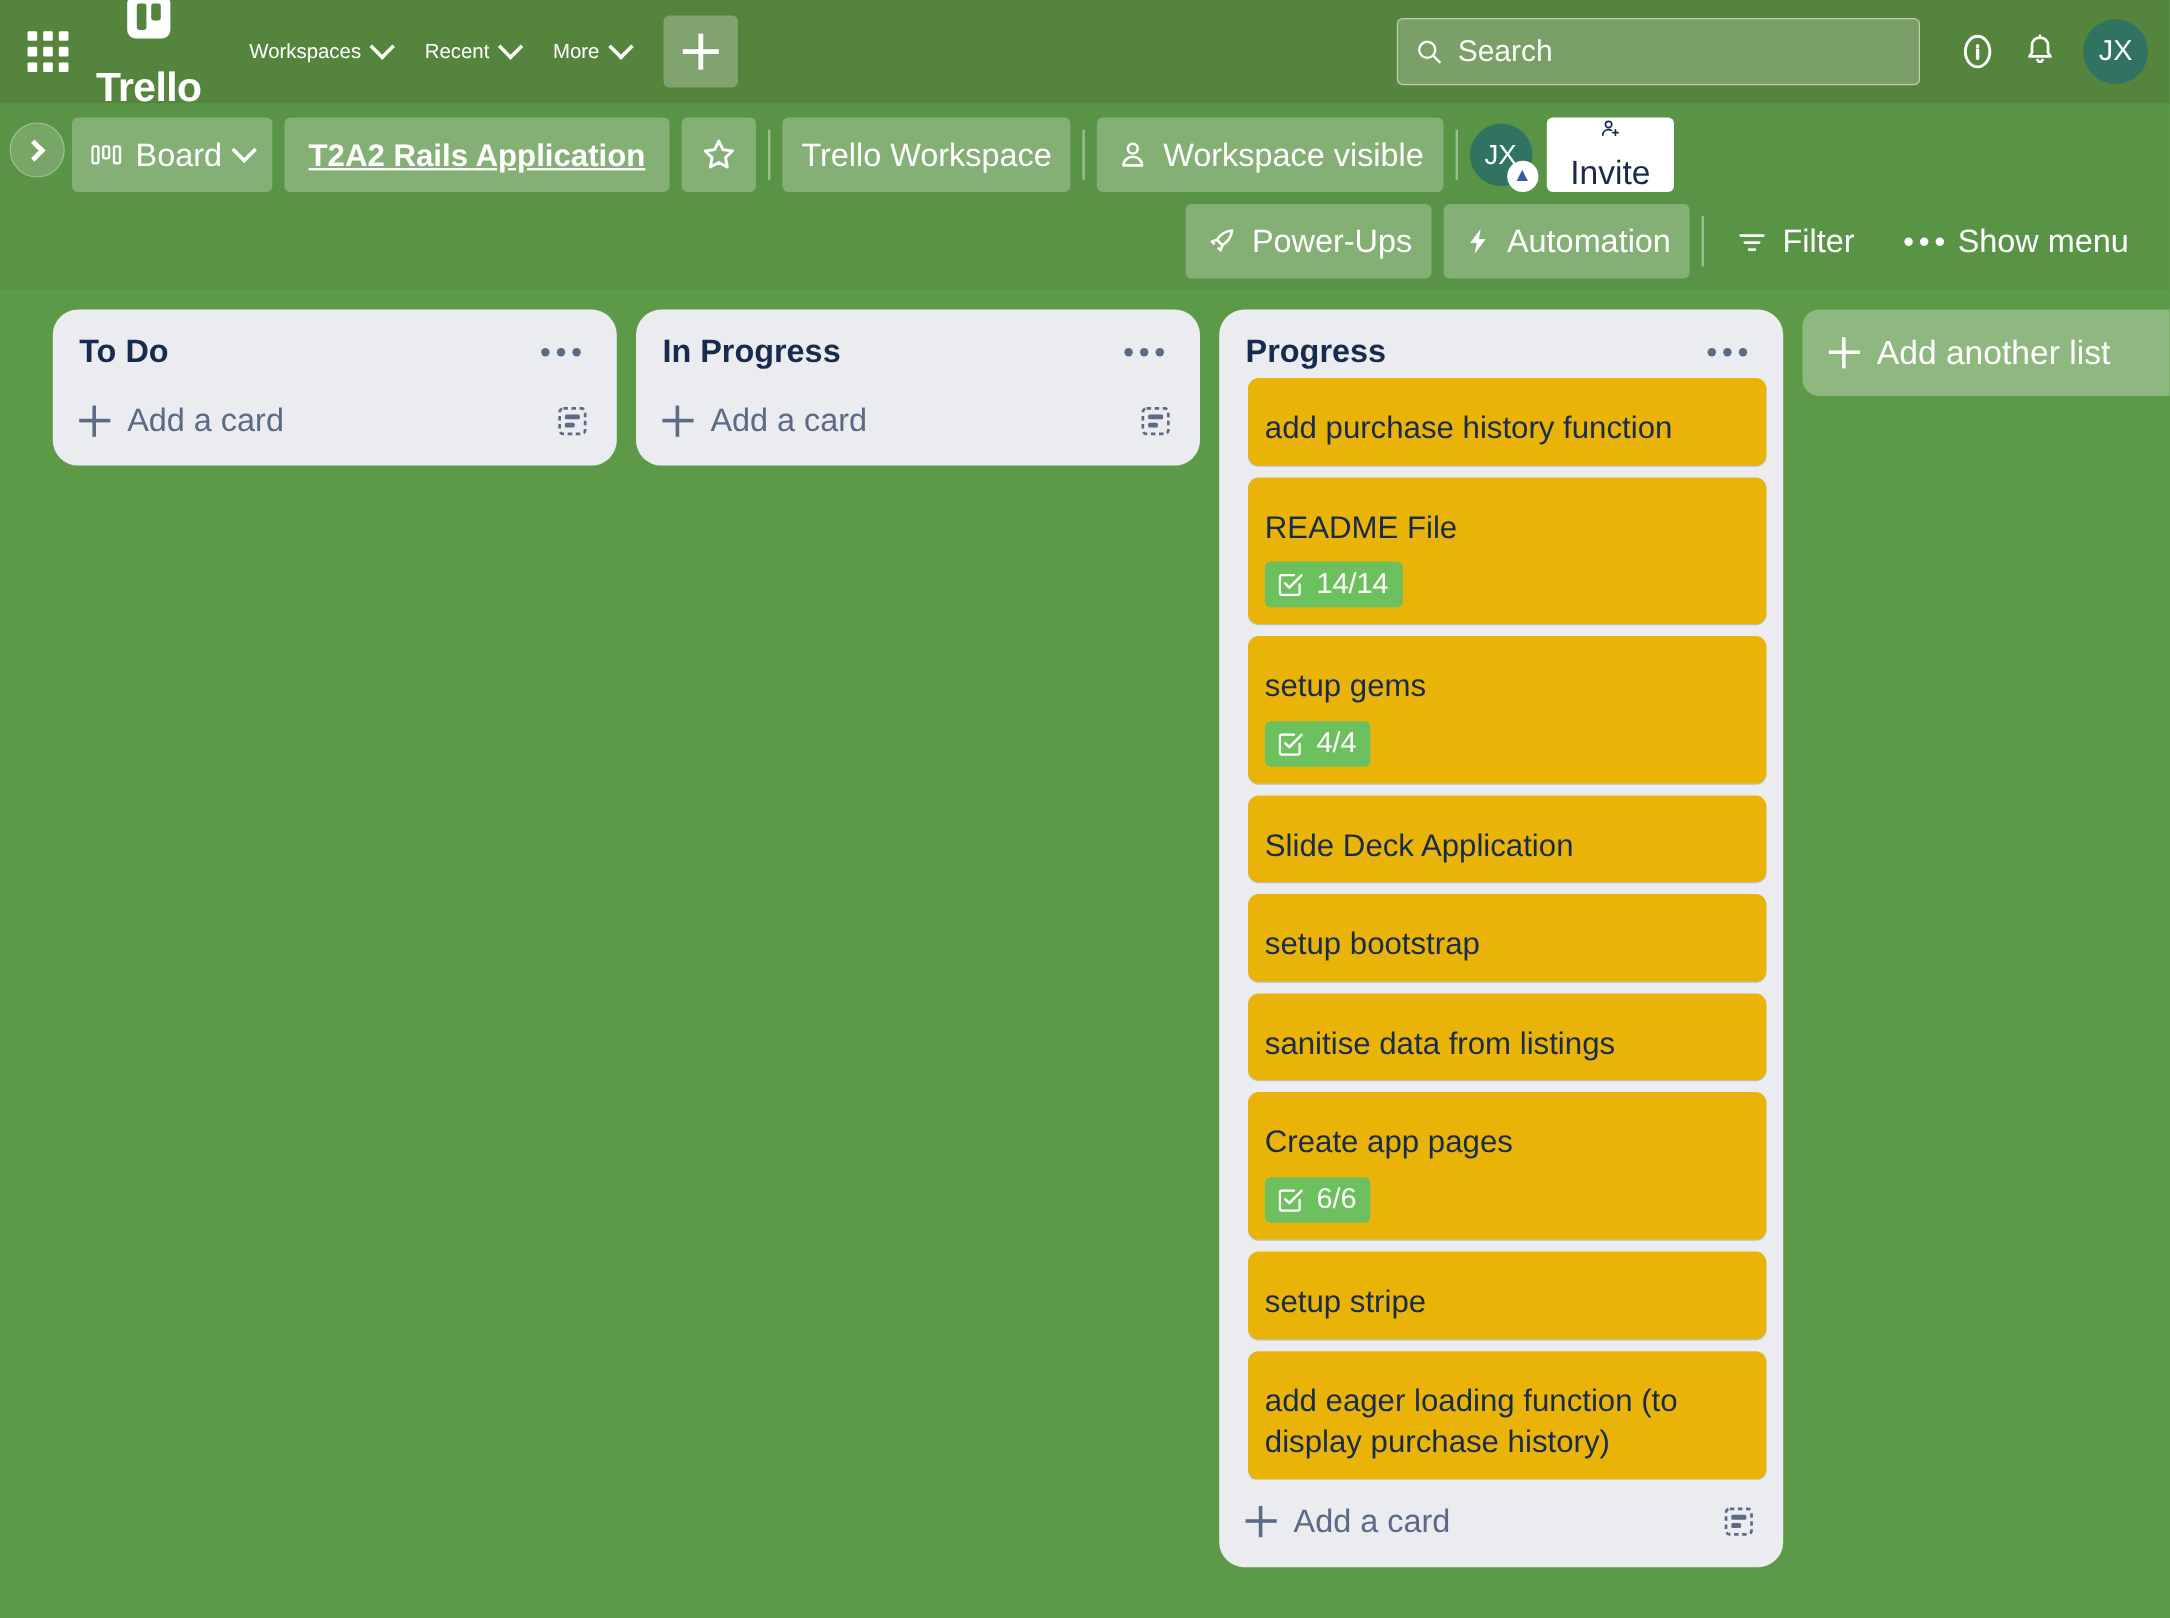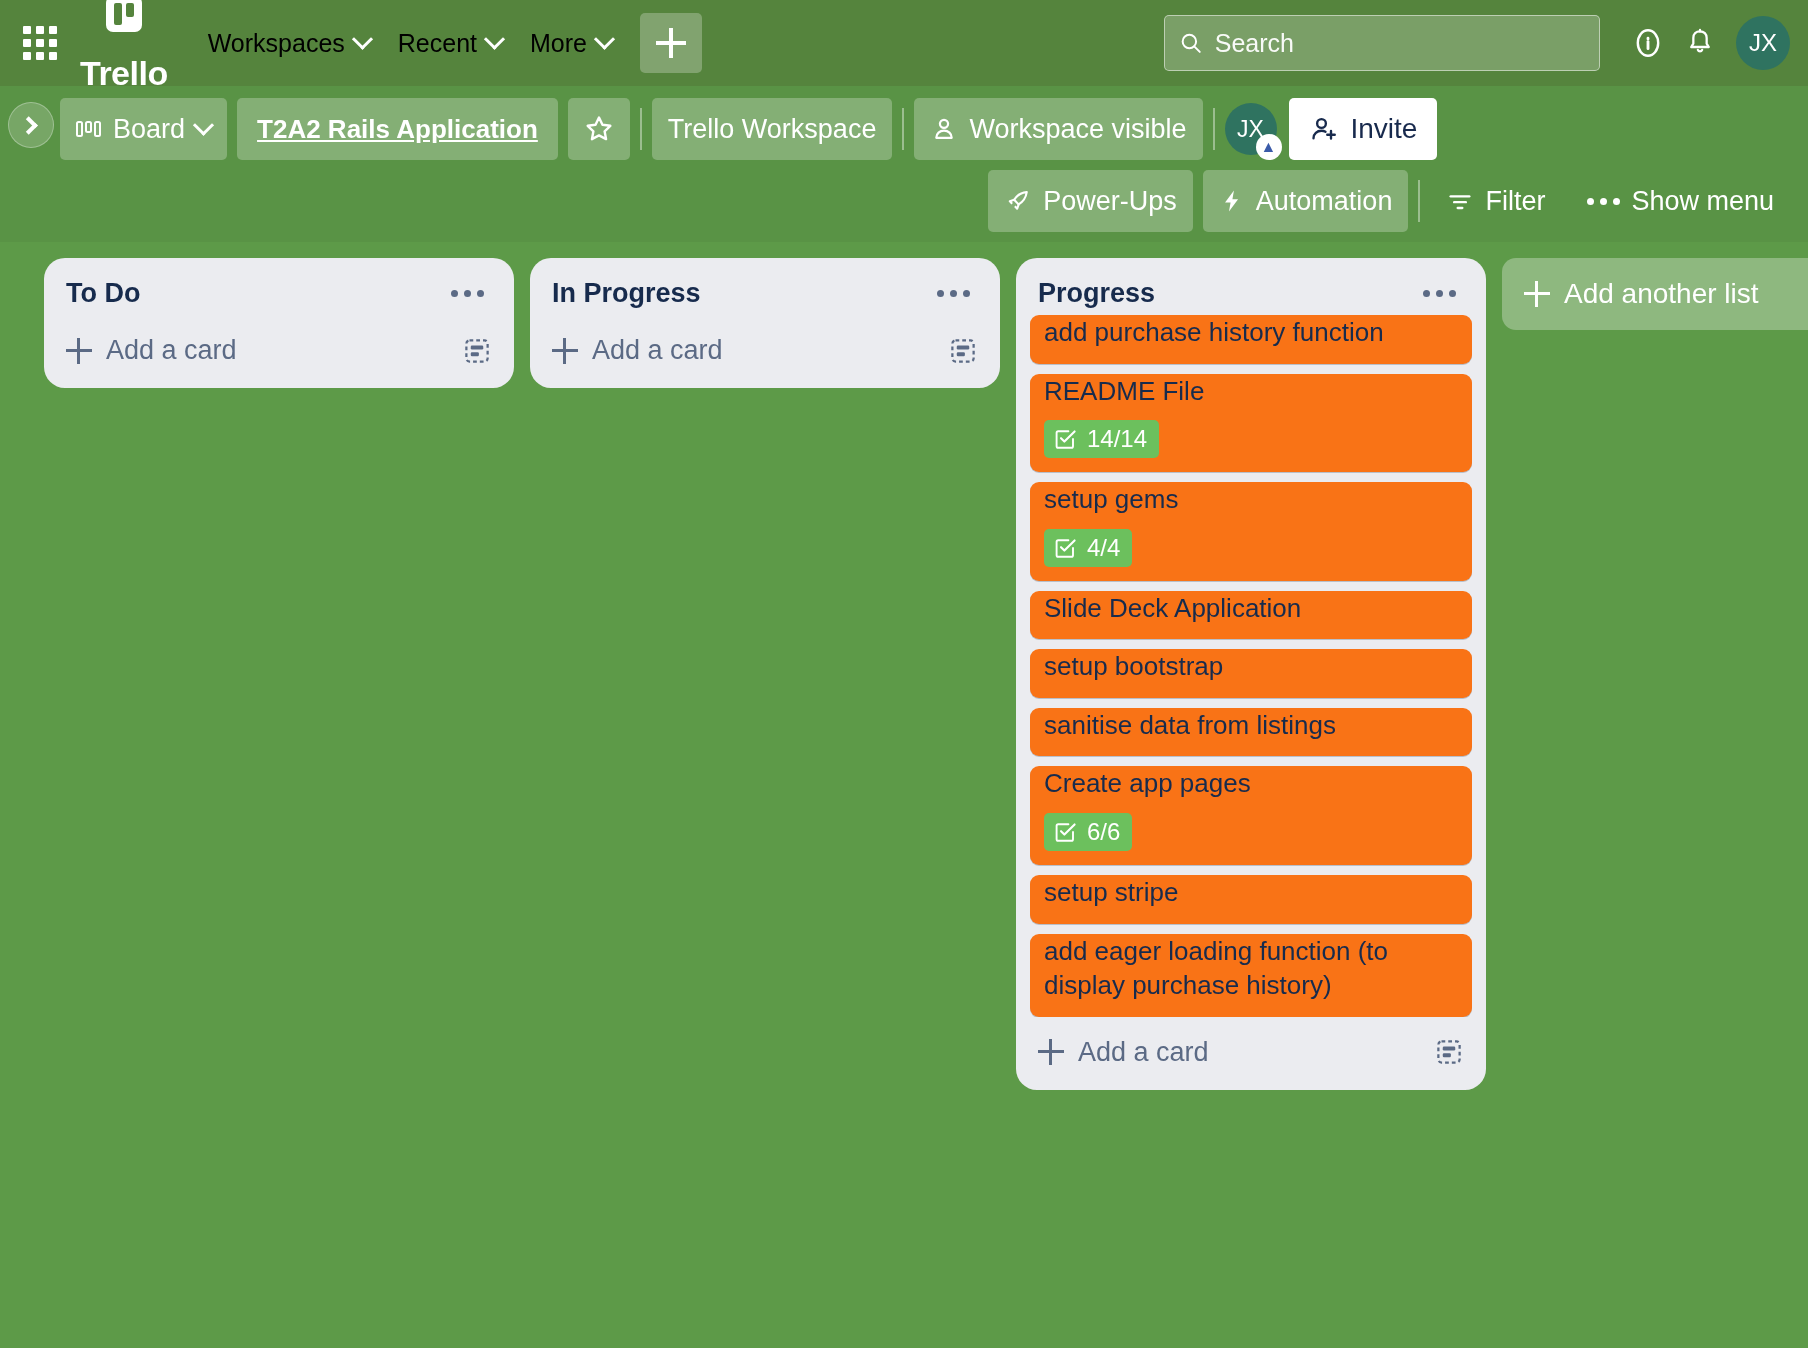--- a/index.html
+++ b/index.html
@@ -52,21 +52,21 @@
   .brand-mark::before { left: 8px; top: 7px; width: 8px; height: 22px; }
   .brand-mark::after  { left: 20px; top: 7px; width: 8px; height: 14px; }
   .brand-text {
     color: #fff; font-size: 34px; font-weight: 700; letter-spacing: -0.5px;
     line-height: 1;
   }
 
   .nav-btn {
     display: flex; align-items: center; gap: 10px;
     height: 48px; padding: 0 14px;
-    color: #000000; font-size: 25px; border-radius: 4px;
+    color: #ffffff; font-size: 17px; border-radius: 4px;
     cursor: pointer; white-space: nowrap;
   }
   .chev { display:inline-block; width: 15px; height: 15px; border-right: 3px solid #fff; border-bottom: 3px solid #fff; transform: rotate(45deg) translate(-3px,-3px); }
 
   .plus-btn {
     width: 62px; height: 60px; margin-left: 14px;
     background: rgba(255,255,255,0.26);
     border-radius: 5px;
     display: flex; align-items: center; justify-content: center;
     cursor: pointer;
@@ -165,21 +165,21 @@
     position: absolute; right: -5px; bottom: -5px;
     width: 26px; height: 26px; border-radius: 50%;
     background: #fff; color: #3b5ba9; font-size: 16px;
     display:flex; align-items:center; justify-content:center;
     line-height: 1; font-weight: 700;
   }
   .invite-btn {
     display:flex; align-items:center; gap: 12px;
     height: 62px; padding: 0 20px; margin-left: 12px;
     background:#fff; color:#182a4d; font-size: 28px;
-    border-radius: 5px; cursor:pointer; white-space: nowrap;
+    border-radius: 5px; cursor:pointer; white-space: nowrap; flex-direction: column;
   }
 
   
   .canvas {
     display: flex; align-items: flex-start; gap: 16px;
     padding: 16px 0 0 44px;
     height: calc(1348px - 86px - 160px);
     overflow: hidden;
   }
 
@@ -208,25 +208,26 @@
     display:flex; flex-direction: column; gap: 10px;
     padding: 0 4px 0 4px;
     overflow-y: auto; overflow-x: hidden;
     position: relative;
   }
   .cards::-webkit-scrollbar { width: 10px; }
   .cards::-webkit-scrollbar-track { background: transparent; }
   .cards::-webkit-scrollbar-thumb { background: #b8bfcd; border-radius: 6px; }
 
   .card {
-    background: #f97316;
+    background: #eab308;
     border-radius: 9px;
     box-shadow: 0 1px 0 rgba(9,30,66,0.22);
-    padding: 0 14px 14px 14px;
+    padding: 24px 14px 14px 14px;
     cursor: pointer;
+    margin-left: 10px;
   }
   .card-title {
     font-size: 26px; color: #172b4d; line-height: 1.33;
     word-wrap: break-word;
   }
   .badge-row { margin-top: 12px; display:flex; }
   .badge-checklist {
     display:inline-flex; align-items:center; gap: 10px;
     background: #6cc05d; color:#fff;
     border-radius: 5px; padding: 5px 12px 5px 9px;

